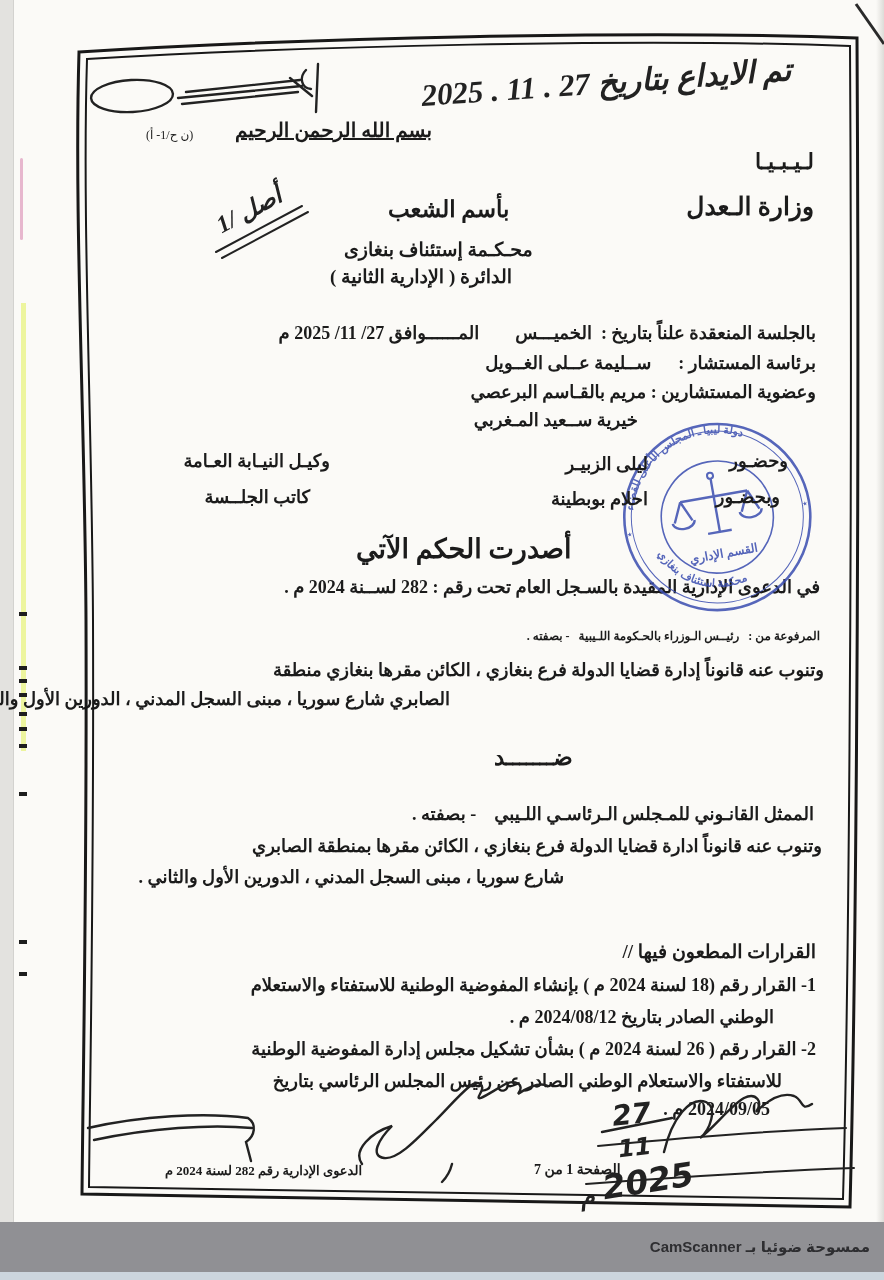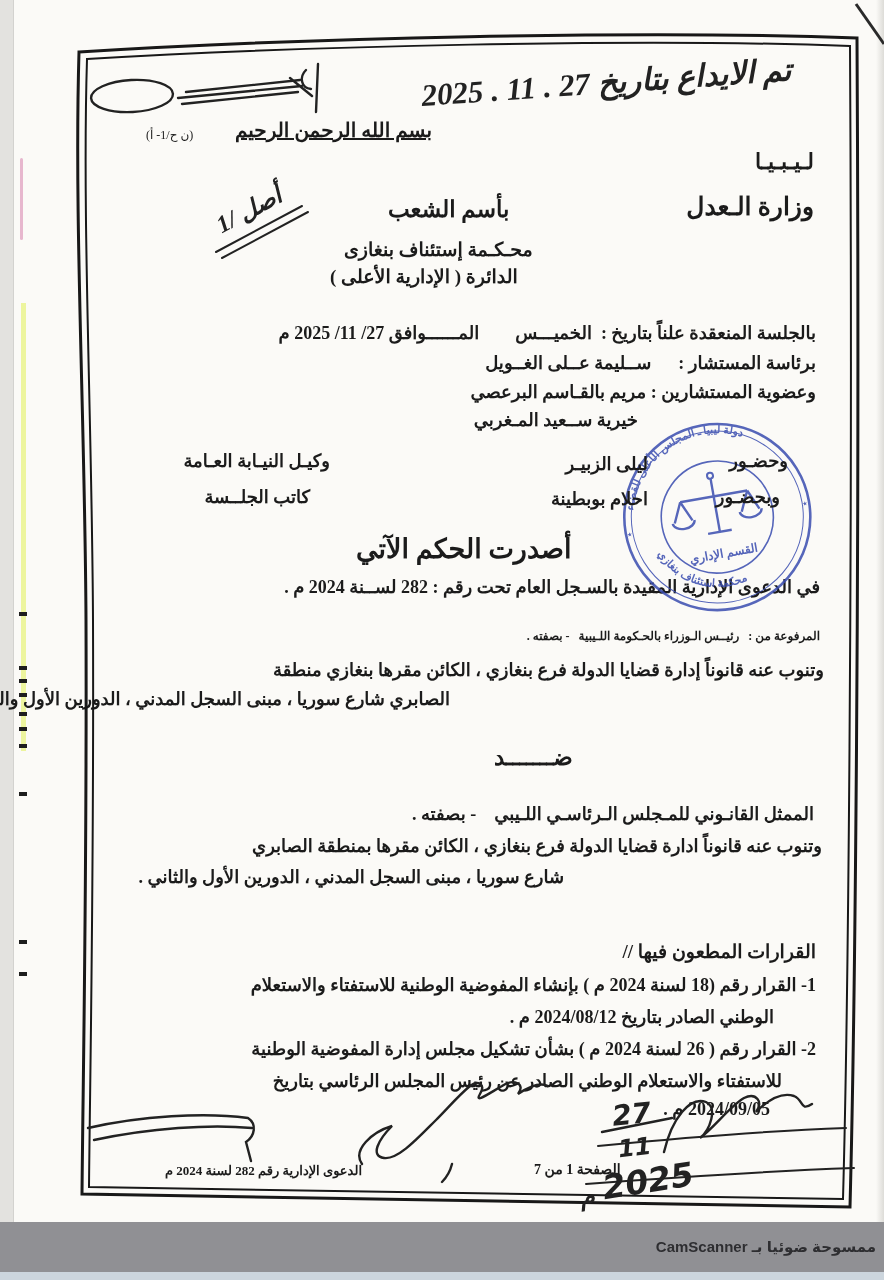--- a/index.html
+++ b/index.html
@@ -51,21 +51,21 @@
   .foot-page{left:534px;top:1161px;font-size:14px;}
   
   .hw{position:absolute;direction:rtl;color:#222;font-style:italic;font-weight:700;white-space:pre;z-index:6;}
   .deposit{right:92px;top:64px;font-size:31px;transform:rotate(-4deg);}
   .orig{left:214px;top:196px;font-size:24px;transform:rotate(-28deg);}
   .frame-svg,.hand-svg{left:0;top:0;z-index:4;pointer-events:none;}
   .frame-svg{z-index:2;}
   .stamp{left:612px;top:418px;width:212px;height:206px;z-index:3;transform:rotate(-10deg);opacity:.85;}
   
   .scan-bar{left:0;top:1222px;width:884px;height:50px;background:#909094;z-index:8;}
-  .scan-bar span{display:block;direction:rtl;text-align:right;padding-right:8px;line-height:50px;
+  .scan-bar span{display:block;direction:rtl;text-align:right;padding-right:14px;line-height:50px;
     color:#2e2e31;font-family:"Liberation Sans","DejaVu Sans",sans-serif;font-size:15px;font-weight:700;}
   .bottom-strip{left:0;top:1272px;width:884px;height:8px;background:#ccd5dd;z-index:8;}
 </style>
 </head>
 <body>
 
 <div id="stage">
 
   <div class="abs paper"></div>
   <div class="abs left-strip"></div>
@@ -120,21 +120,21 @@
     <text x="14" y="104" font-size="10" fill="#3a4db0">٭</text>
     <text x="192" y="104" font-size="10" fill="#3a4db0">٭</text>
   </svg>
 
   <div class="t basmala">بسم الله الرحمن الرحيم</div>
   <div class="t form-code">(ن ح/1- أ)</div>
   <div class="t country">لـيـبـيـا</div>
   <div class="t ministry">وزارة الـعدل</div>
   <div class="t people">بأسم الشعب</div>
   <div class="t court">محـكـمة إستئناف بنغازى</div>
-  <div class="t circuit">الدائرة ( الإدارية الأعلى )</div>
+  <div class="t circuit">الدائرة ( الإدارية الثانية )</div>
 
   <div class="t s1">بالجلسة المنعقدة علناً بتاريخ :  الخميـــس        المــــــوافق 27/ 11/ 2025 م</div>
   <div class="t s2">برئاسة المستشار :      ســليمة عــلى الغــويل</div>
   <div class="t s3">وعضوية المستشارين : مريم بالقـاسم البرعصي</div>
   <div class="t s4">خيرية ســعيد المـغربي</div>
 
   <div class="t att presence1">وحضـور</div>
   <div class="t att p-name">ليلى الزبيـر</div>
   <div class="t att p-title">وكيـل النيـابة العـامة</div>
   <div class="t att presence2">وبحضـور</div>

